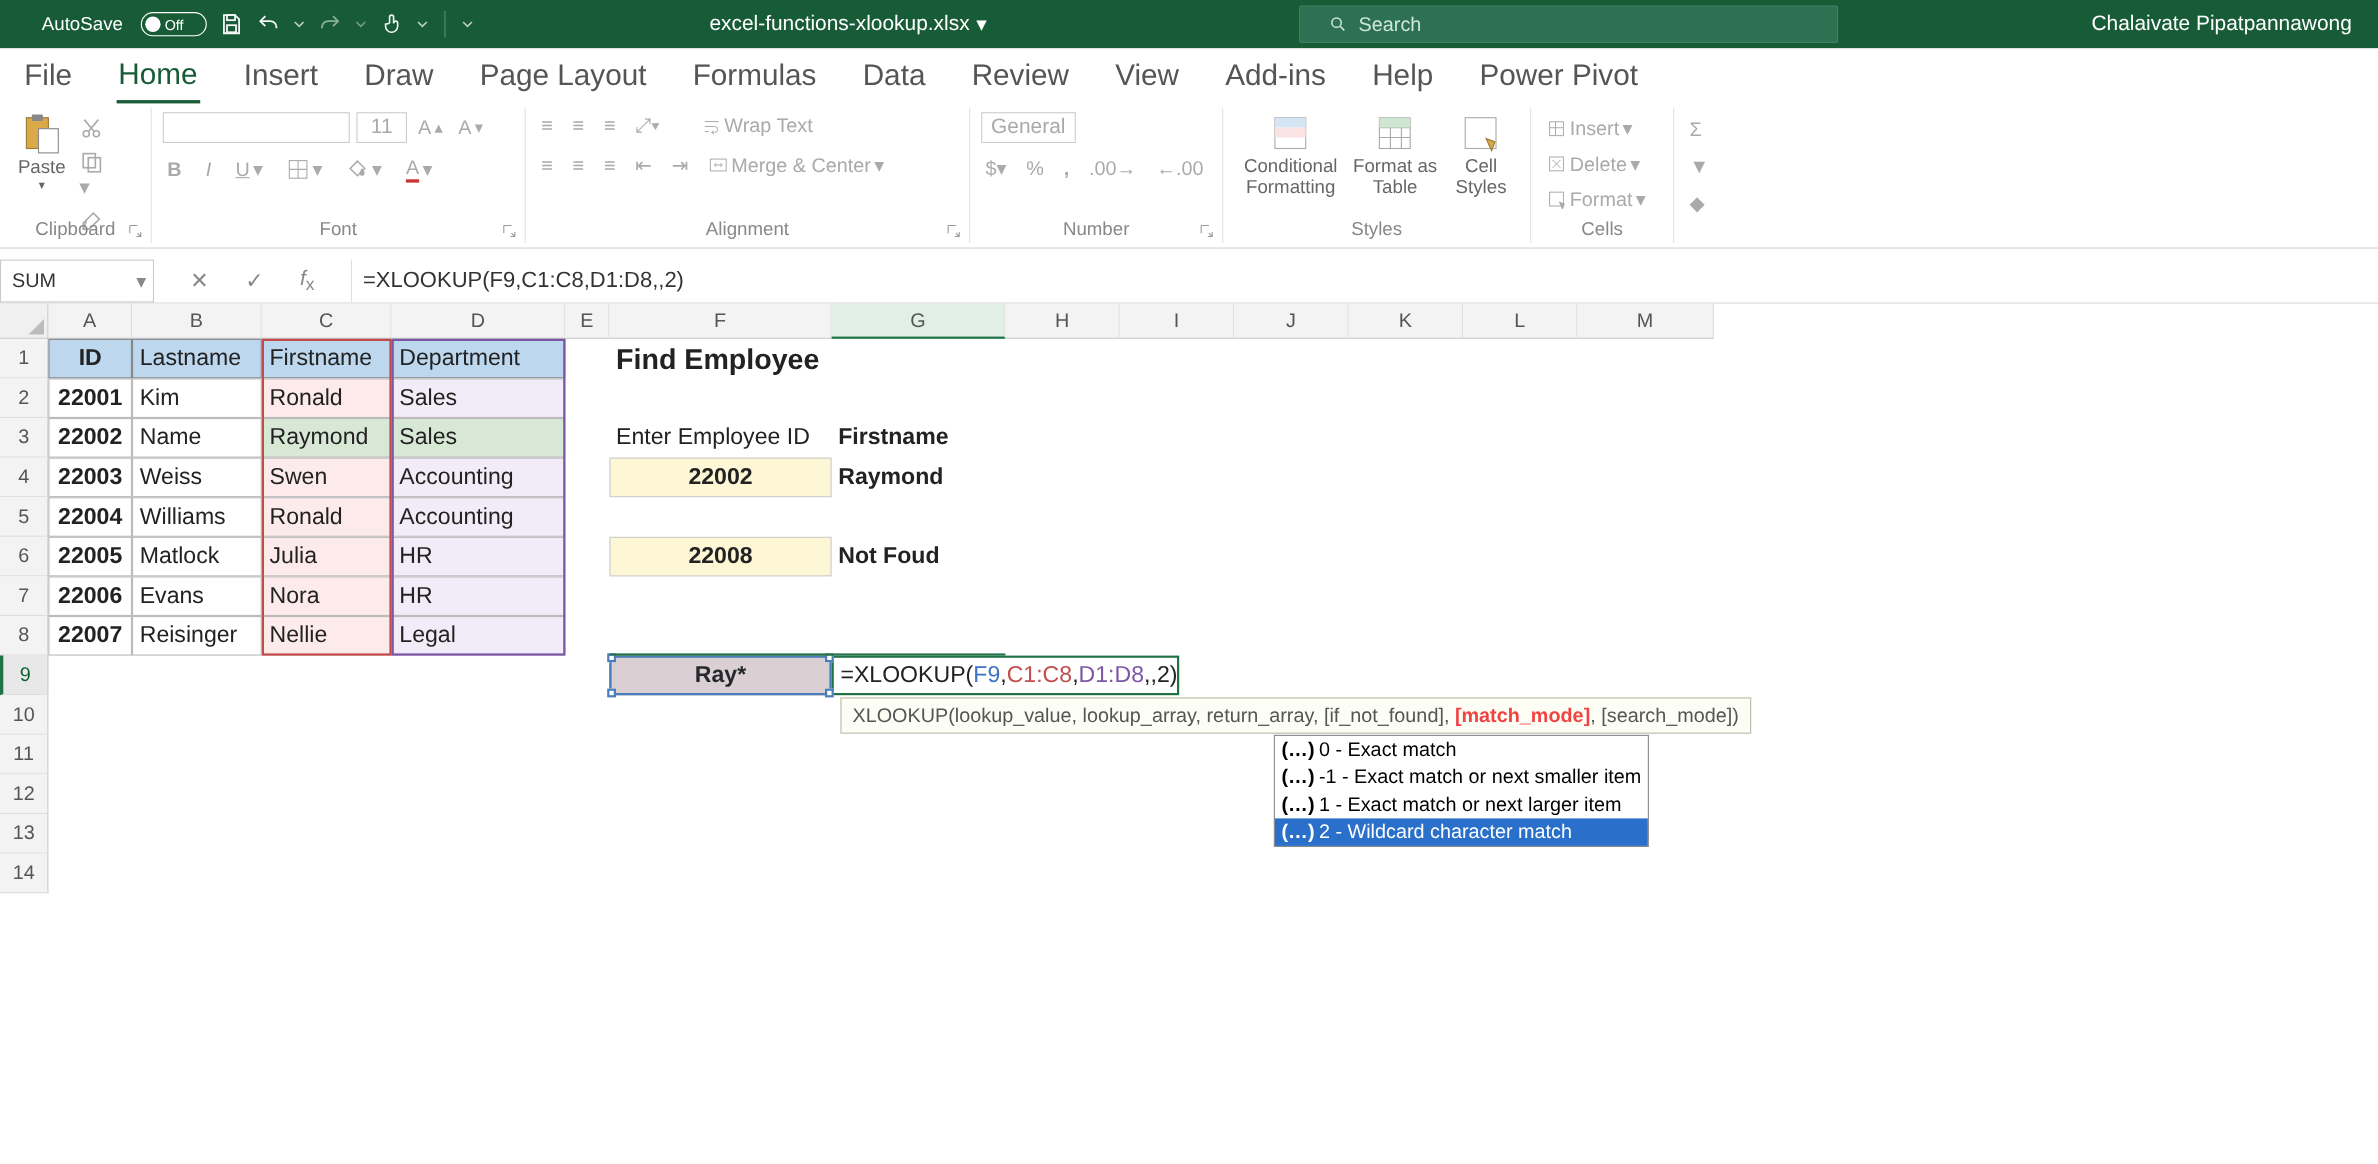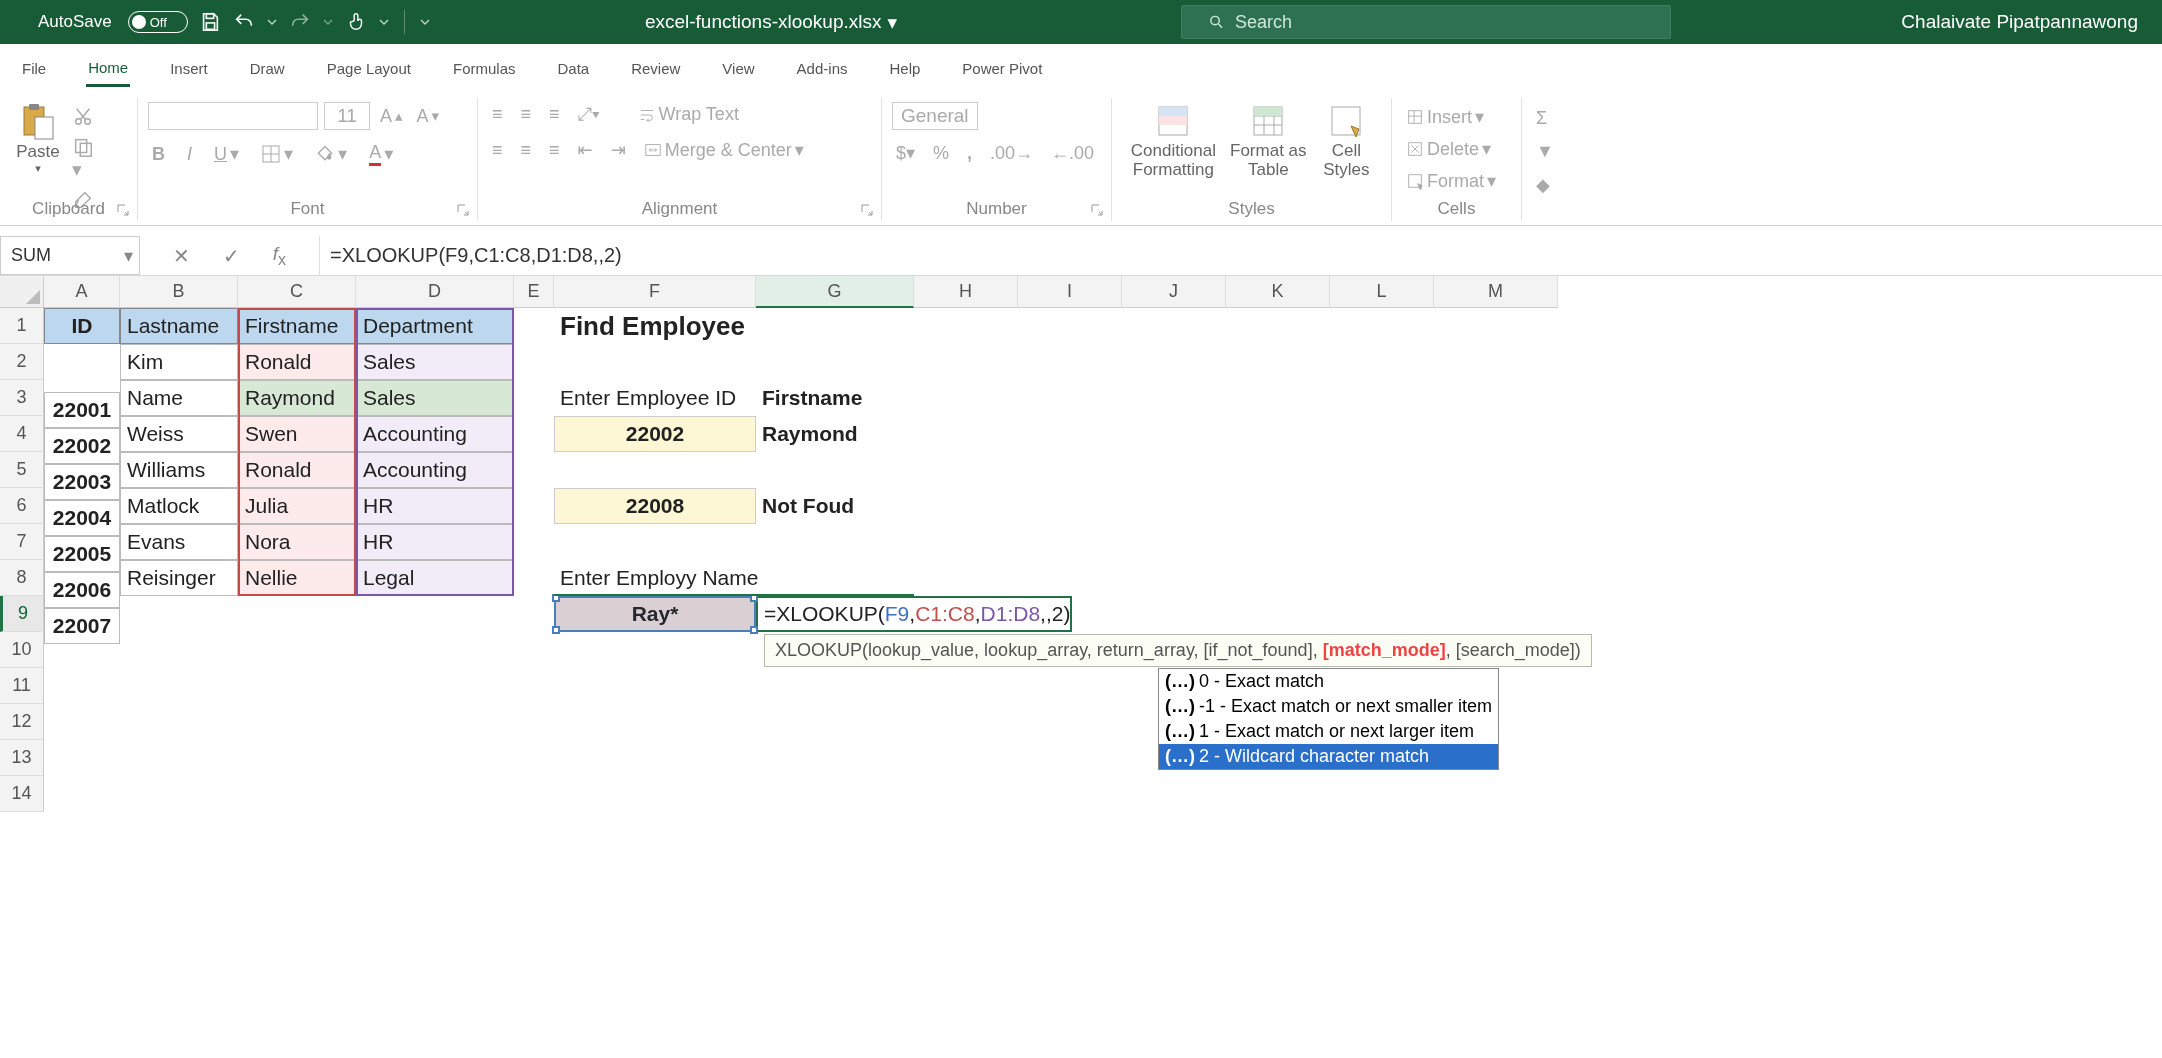--- a/index.html
+++ b/index.html
@@ -12,21 +12,21 @@
 .toggle-knob { width: 14px; height:14px; border-radius:50%; background:#fff; }
 .qat-icon { width:24px; height:24px; display:flex; align-items:center; justify-content:center; opacity:.95; }
 .qat-sep { width:1px; height:24px; background:rgba(255,255,255,0.3); margin:0 4px; }
 .titlebar .filename { margin: 0 auto; font-size: 19px; display:flex; align-items:center; gap:6px;}
 .searchbox { background:#2d7152; border:1px solid #3d8161; height:34px; width:490px; display:flex; align-items:center; padding:0 26px; margin-left:70px; border-radius:2px;}
 .searchbox input { background:transparent; border:none; color:#cfe7da; font-size:18px; outline:none; width:100%;}
 .searchbox input::placeholder{color:#cfe7da;}
 .user { margin-left:auto; padding:0 16px; font-size:19px;}
 
 .tabstrip { background:#fff; height:50px; display:flex; align-items:center; padding:0 20px; gap:38px; border-bottom:1px solid transparent;}
-.tab { font-size:15px; color:#555; cursor:pointer; padding:8px 2px;}
+.tab { font-size:27px; color:#555; cursor:pointer; padding:8px 2px;}
 .tab.active { color:#185c37; font-weight:400; border-bottom:3px solid #185c37;}
 
 .ribbon { background:#fff; height:132px; display:flex; border-bottom:1px solid #d0d0d0; padding:4px 0;}
 .ribbon-group { border-right:1px solid #e3e3e3; padding:4px 10px; display:flex; flex-direction:column; position:relative;}
 .ribbon-group-label { position:absolute; bottom:2px; left:0; right:0; text-align:center; color:#888; font-size:17px;}
 .ribbon-group .launcher { position:absolute; bottom:3px; right:6px; width:16px;height:16px; }
 .ribbon-body { flex:1; display:flex; align-items:flex-start; gap:6px; color:#aaa;}
 .btn-ghost { color:#aaa; font-size:18px; padding:2px 4px; display:flex; align-items:center; gap:3px;}
 .big-btn { display:flex; flex-direction:column; align-items:center; justify-content:center; width:80px; color:#666; font-size:17px;}
 .icon-box { width:38px; height:38px; margin-bottom:2px; display:flex; align-items:center; justify-content:center;}
@@ -43,21 +43,21 @@
 .col-headers { display:flex; }
 .col-h { background:#f3f3f3; border-right:1px solid #ddd; border-bottom:1px solid #ccc; height:32px; display:flex; align-items:center; justify-content:center; color:#555; font-size:18px;}
 .row-headers { display:flex; flex-direction:column;}
 .row-h { width:44px; background:#f3f3f3; border-right:1px solid #ccc; border-bottom:1px solid #ddd; height:36px; display:flex; align-items:center; justify-content:center; color:#555; font-size:18px;}
 .row-h.editing { background:#e8e8e8; color:#0a632f; border-left:3px solid #217346;}
 .grid-area { position:relative; }
 .cell { position:absolute; height:36px; display:flex; align-items:center; padding:0 6px; font-size:21px; color:#222;}
 
 .tbl-hdr { background:#bdd7ee; border:1px solid #888; font-size:21px;}
 .tbl-hdr.id { justify-content:center; font-weight:bold;}
-.id-cell { font-weight:bold; justify-content:center; border:1px solid #bbb;margin-top:48px;}
+.id-cell { font-weight:bold; justify-content:center; border:1px solid #bbb;}
 .lname-cell{ border:1px solid #bbb;}
 .fname-cell{ background:#fdebec; border:1px solid #bbb;}
 .dep-cell{ background:#f1ecf7; border:1px solid #bbb;}
 .fname-hl { background:#d7e8d5 !important;}
 
 .c-range { position:absolute; border:2px solid #c34b49; pointer-events:none;}
 .d-range { position:absolute; border:2px solid #7b57a5; pointer-events:none;}
 .f9-range { position:absolute; border:2px solid #4a7ebb; pointer-events:none; background:rgba(74,126,187,0.08);}
 .f9-handle{position:absolute;width:8px;height:8px;background:#fff;border:2px solid #4a7ebb;}
 
@@ -444,21 +444,20 @@
         <div class="cell lname-cell" style="left: 76px; top: 252px; width: 118px;">Reisinger</div>
         <div class="cell fname-cell" style="left: 194px; top: 252px; width: 118px;">Nellie</div>
         <div class="cell dep-cell" style="left: 312px; top: 252px; width: 158px;">Legal</div>
         <div class="cell h1" style="left: 510px; top: 0px; width: 400px;">Find Employee</div>
         <div class="cell " style="left: 510px; top: 72px; width: 202px;">Enter Employee ID</div>
         <div class="cell bold" style="left: 712px; top: 72px; width: 158px;">Firstname</div>
         <div class="cell yellow-box" style="left: 510px; top: 108px; width: 202px;">22002</div>
         <div class="cell bold" style="left: 712px; top: 108px; width: 158px;">Raymond</div>
         <div class="cell yellow-box" style="left: 510px; top: 180px; width: 202px;">22008</div>
         <div class="cell bold" style="left: 712px; top: 180px; width: 158px;">Not Foud</div>
-        <div class="cell " style="left: 510px; top: 252px; width: 300px;">Enter Employy Name</div>
         <div class="cell ray-box" style="left: 510px; top: 288px; width: 202px;">Ray*</div>
         <div class="cell editing-cell" style="left: 712px; top: 288px; width: 316px;">
           <span class="seg-txt">=XLOOKUP(</span>
           <span class="seg-b">F9</span>
           <span class="seg-txt">,</span>
           <span class="seg-r">C1:C8</span>
           <span class="seg-txt">,</span>
           <span class="seg-p">D1:D8</span>
           <span class="seg-txt">,,2)</span>
         </div>

